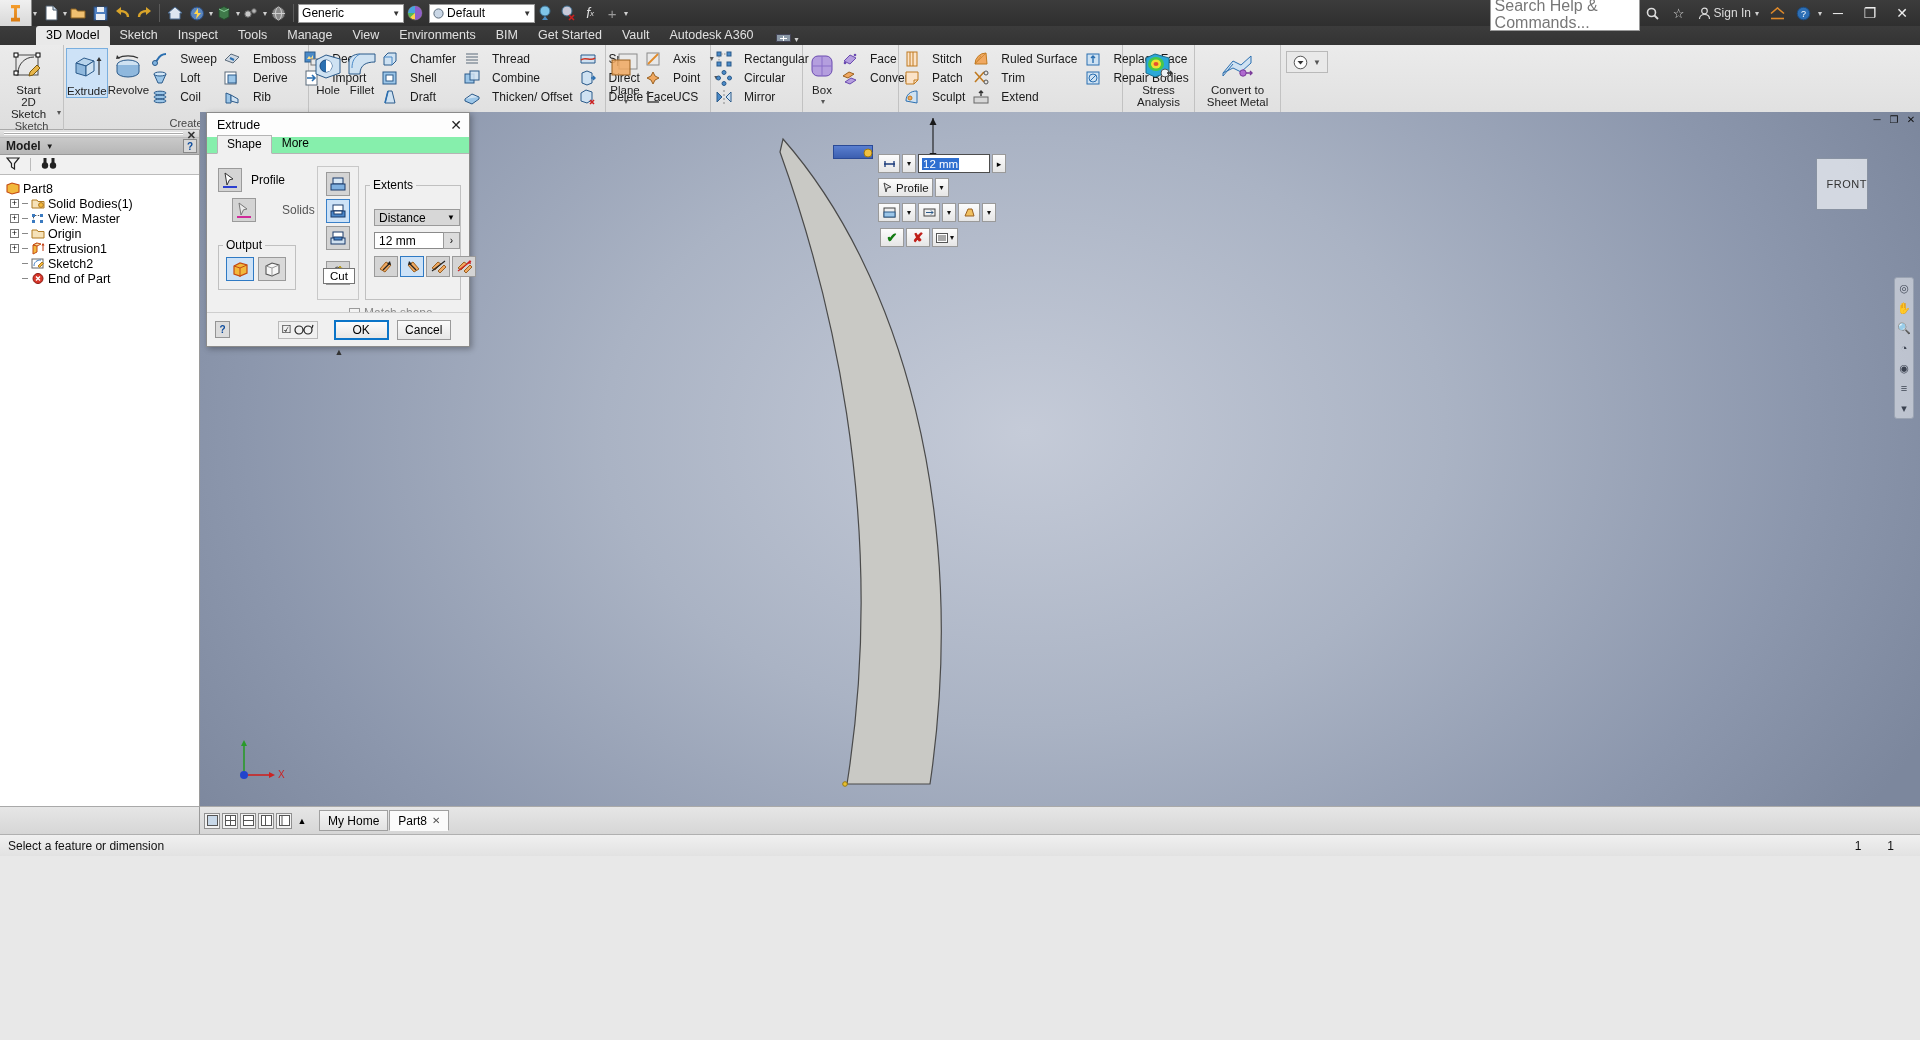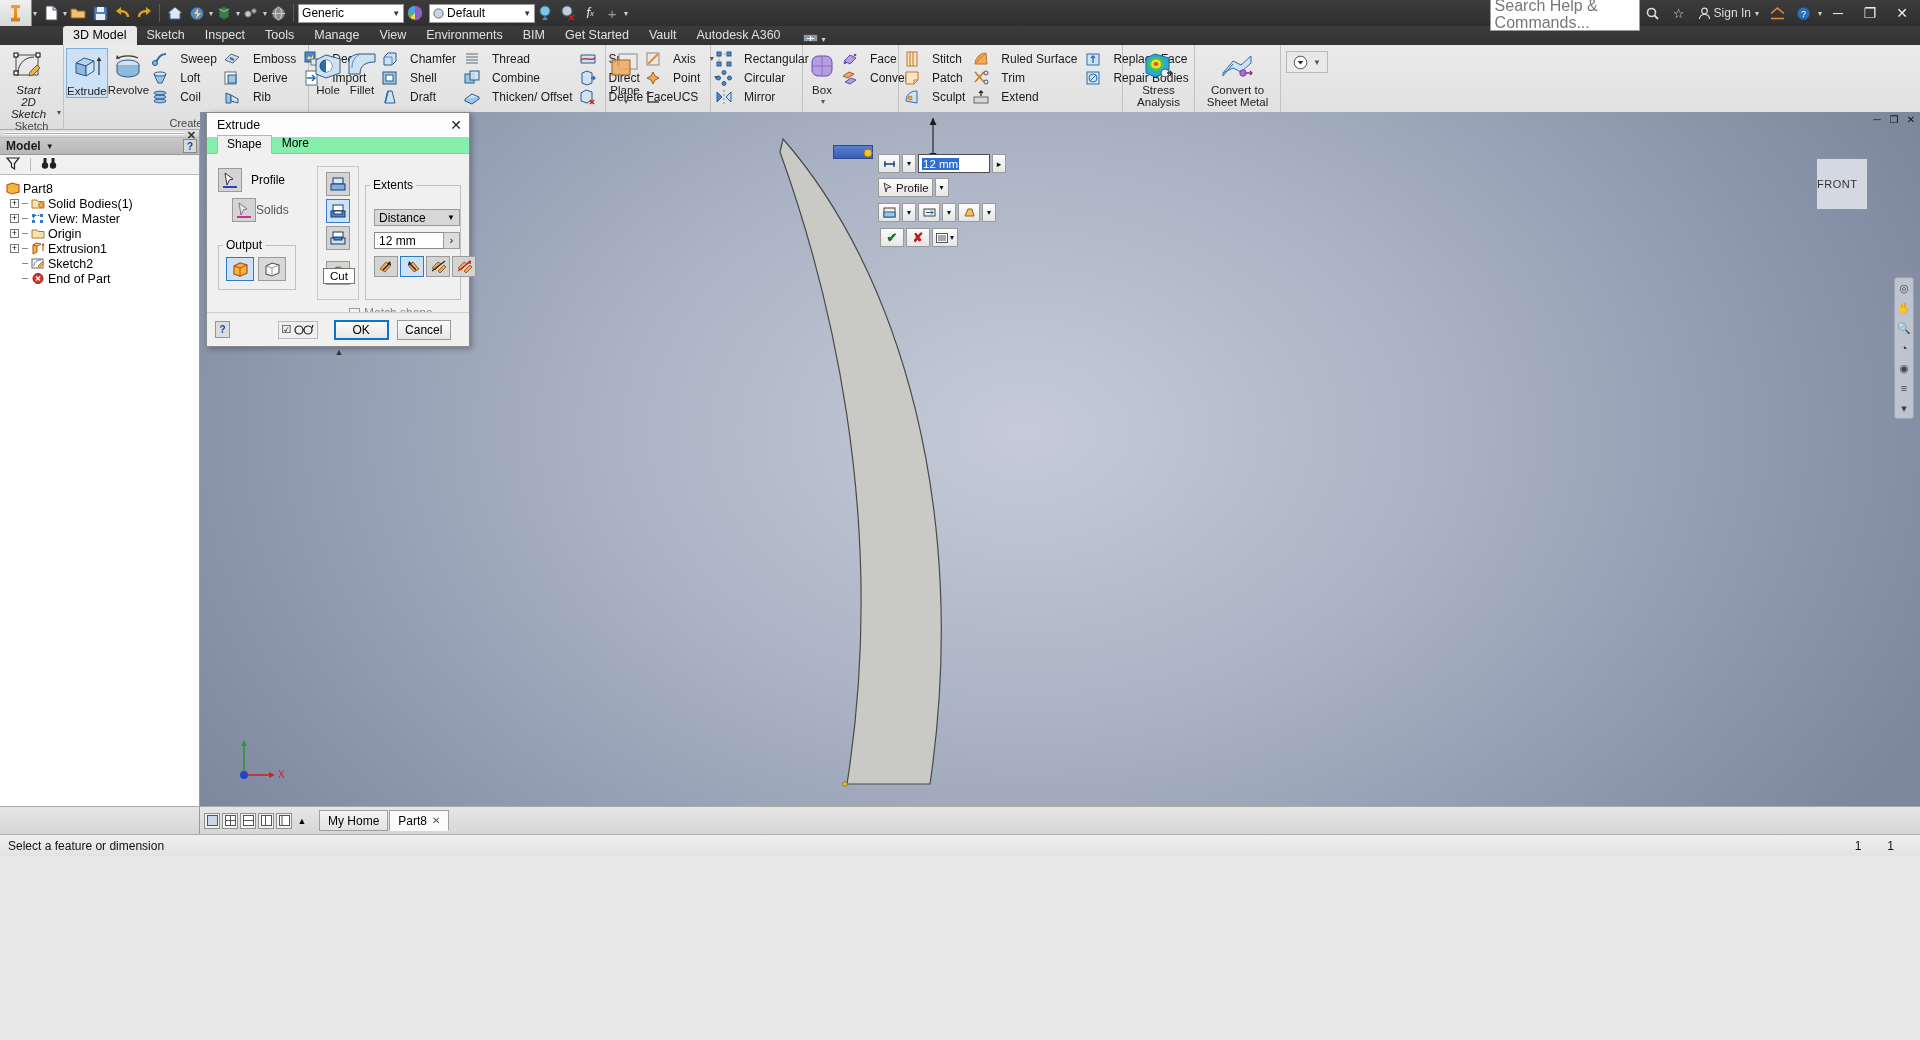--- a/index.html
+++ b/index.html
@@ -52,21 +52,21 @@
     font-size: 16px; color:#777; padding: 0 4px; line-height:17px;
   }
   .tb-btn { width:26px; height:26px; display:flex; align-items:center; justify-content:center; color:#ddd; }
   .win-btn { width:32px; height:26px; display:flex;align-items:center;justify-content:center;color:#eee;font-size:14px;}
   #signin { display:flex;align-items:center;gap:3px;color:#ddd;font-size:12px;padding:0 6px;}
 
   
   #tabbar {
     position:absolute; top:26px; left:0; width:1920px; height:19px;
     background: linear-gradient(#3c3c3c,#333);
-    display:flex; align-items:flex-end; font-size:12.5px;padding-left:27px;
+    display:flex; align-items:flex-end; font-size:12.5px;
   }
   .rtab { padding: 2px 10px 3px 10px; color:#e0e0e0; height:19px; line-height:14px;}
   .rtab.active { background: #e9e9e9; color:#000; border-radius: 3px 3px 0 0;}
   #tab-extra { margin-left: 12px; display:flex; align-items:center; gap:3px; color:#ccc; }
 
   
   #ribbon {
     position:absolute; top:45px; left:0; width:1920px; height:85px;
     background: linear-gradient(#ebebeb, #dedede);
     border-bottom: 1px solid #a9a9a9;
@@ -136,21 +136,21 @@
     background: radial-gradient(ellipse 1000px 700px at 48% 46%, #c5cbd8 0%, #aab3c4 42%, #8c97ad 78%, #7c879d 100%);
     overflow:hidden;
   }
   #doc-win-btns{
     position:absolute; right:2px; top:1px; display:flex; gap:3px; z-index:9;
   }
   .docbtn{width:14px;height:12px;display:flex;align-items:center;justify-content:center;font-size:10px;color:#111;}
   #viewcube {
     position:absolute; right:52px; top:46px; width:52px; height:52px;
     background:rgba(228,232,238,0.82); border:1px solid #8892a2;
-    display:flex;align-items:center;justify-content:flex-start;
+    display:flex;align-items:center;justify-content:flex-end;
     font-size:11px; color:#333; letter-spacing:0.5px;
   }
   #navbar {
     position:absolute; right:6px; top:165px; width:20px;
     background:rgba(236,238,242,0.55); border:1px solid #9aa3b2; border-radius:3px;
     display:flex;flex-direction:column;align-items:center;padding:2px 0;gap:4px;
   }
   .navitem{width:16px;height:16px;display:flex;align-items:center;justify-content:center;font-size:11px;color:#3b4250;}
 
   
@@ -466,21 +466,21 @@
         <div class="big-ico">
           <svg width="32" height="30" viewBox="0 0 32 30">
             <rect x="4" y="3" width="22" height="20" fill="none" stroke="#4a4a4a" stroke-dasharray="0"></rect>
             <path d="M6 21c0-9 7-16 16-16" fill="none" stroke="#3a3a3a"></path>
             <rect x="2" y="1" width="4" height="4" fill="#fff" stroke="#000"></rect>
             <rect x="24" y="1" width="4" height="4" fill="#fff" stroke="#000"></rect>
             <rect x="2" y="19" width="4" height="4" fill="#fff" stroke="#000"></rect>
             <path d="M18 20l7-7 3 3-7 7-4 1z" fill="#e8b64a" stroke="#7a5a10"></path>
           </svg>
         </div>
-        <span style="white-space:pre-line;font-style:italic;">Start
+        <span style="white-space:pre-line;">Start
 2D Sketch</span>
       </div>
       <span class="mini-carret" style="align-self:flex-end;margin-bottom:3px;">▾</span>
     </div>
     <div class="panel-title">Sketch</div>
   </div>
 
   <div class="panel" style="width:245px;">
     <div class="panel-body">
       <div class="big-btn selected">
@@ -1241,21 +1241,21 @@
     <div style="position:absolute;left:11px;top:14px;display:flex;align-items:center;gap:9px;">
       <div class="sel-btn">
         <svg width="18" height="18" viewBox="0 0 18 18">
           <path d="M4 2l8 6-3.5 0.8L6 14z" fill="#fff" stroke="#333"></path>
           <rect x="2" y="15" width="14" height="2" fill="#2b3fd0"></rect>
         </svg>
       </div>
       <span class="sel-label">Profile</span>
     </div>
 
-    <div style="position:absolute;left:11px;top:44px;display:flex;align-items:center;gap:0;padding-left:14px;">
+    <div style="position:absolute;left:11px;top:44px;display:flex;align-items:center;gap:26px;padding-left:14px;">
       <div class="sel-btn">
         <svg width="18" height="18" viewBox="0 0 18 18">
           <path d="M4 2l8 6-3.5 0.8L6 14z" fill="#eaeaea" stroke="#777"></path>
           <rect x="2" y="15" width="14" height="2" fill="#d02b9a"></rect>
         </svg>
       </div>
       <span class="sel-label" style="color:#555;">Solids</span>
     </div>
 
     <fieldset class="grp" style="left:11px;top:72px;width:78px;height:52px;">

